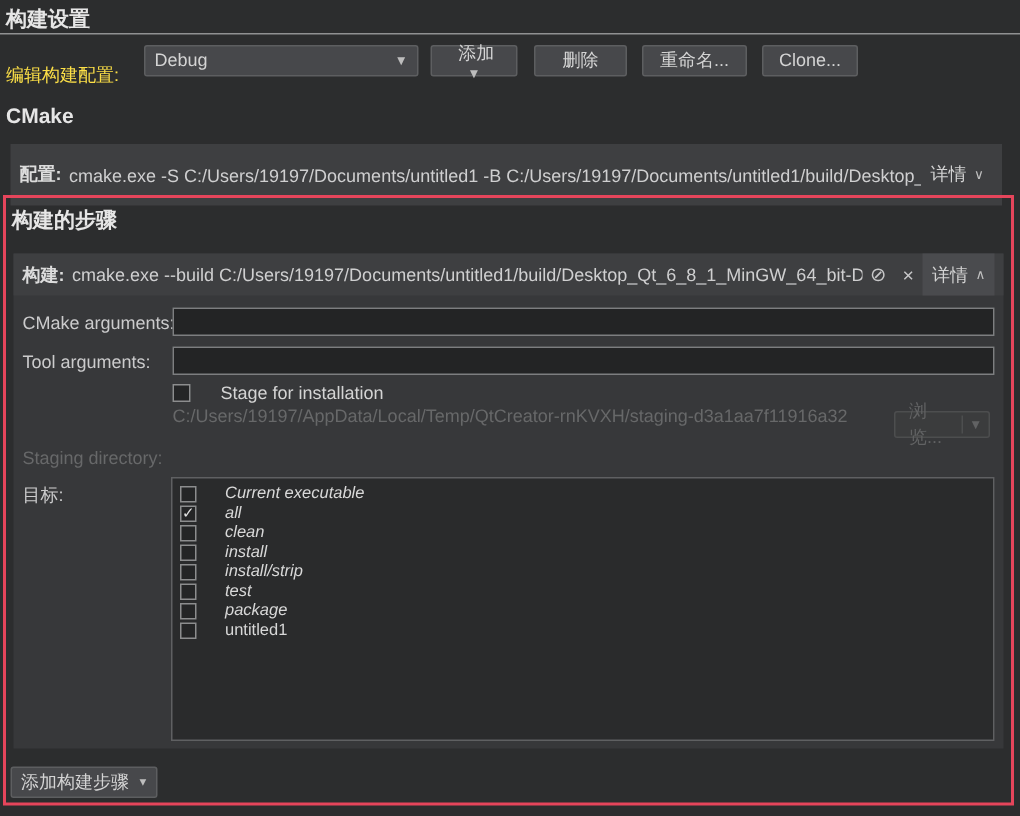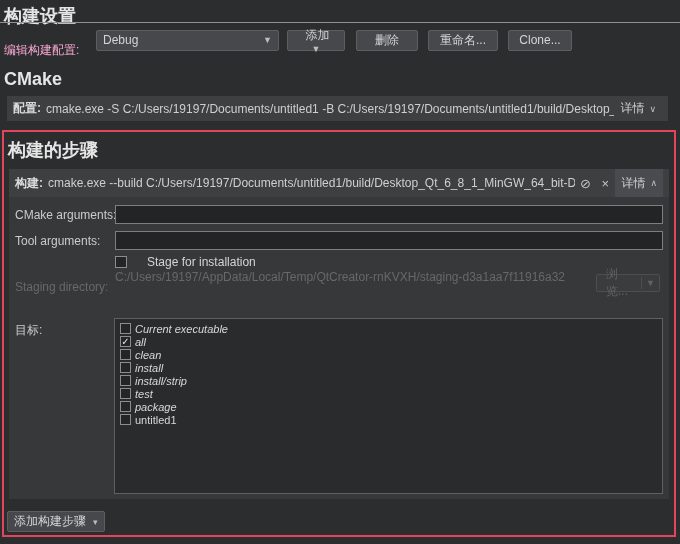--- a/index.html
+++ b/index.html
@@ -20,30 +20,30 @@
   *{box-sizing:border-box;margin:0;padding:0;}
   html,body{width:680px;height:544px;}
   body{
     background:var(--page-bg);
     font-family:"Liberation Sans","DejaVu Sans",sans-serif;
     font-size:12px;
     color:var(--text);
     position:relative;
     overflow:hidden;
   }
-  .h1{font-size:18px;font-weight:bold;color:#e6e6e6;}
+  .h1{font-size:14px;font-weight:bold;color:#e6e6e6;}
   .abs{position:absolute;}
 
   
   #page-title{left:4px;top:4px;}
   #title-rule{left:0;right:0;top:22px;height:1px;background:#909192;}
 
   
   #cfg-row{left:4px;top:29px;right:0;height:22px;display:flex;align-items:center;}
-  #cfg-label{color:#f9a8d4;margin-top:20px;}
+  #cfg-label{color:#fde047;margin-top:20px;}
   .combo{
     display:flex;align-items:center;
     background:var(--btn-bg);border:1px solid var(--btn-border);border-radius:2px;
     height:21px;padding:0 6px;color:var(--text);
   }
   #cfg-combo{position:absolute;left:92px;width:183px;}
   .combo .combo-text{flex:1;white-space:nowrap;overflow:hidden;}
   .combo-arrow{font-size:9px;color:#bdbdbd;margin-left:6px;}
   .btn{
     display:inline-flex;align-items:center;justify-content:center;
@@ -58,21 +58,21 @@
   #ren-btn{position:absolute;left:424px;width:70px;}
   #clone-btn{position:absolute;left:504px;width:64px;}
 
   
   #cmake-title{left:4px;top:69px;}
   .summary-row{
     background:var(--summary-bg);
     display:flex;align-items:center;
     padding:0 6px;
   }
-  #cmake-row{left:7px;right:12px;top:96px;height:25px;}
+  #cmake-row{left:7px;right:12px;top:96px;height:41px;}
   .sum-label{font-weight:bold;margin-right:5px;white-space:nowrap;color:#dcdcdc;}
   .sum-value{flex:1;white-space:nowrap;overflow:hidden;color:#cfcfd0;}
   .details-btn{display:flex;align-items:center;gap:5px;padding:0 6px;height:100%;color:#d2d2d2;cursor:default;}
   .chev{font-size:9px;color:#c0c0c0;}
 
   
   #steps-box{left:2px;top:130px;width:674px;height:407px;border:2px solid var(--accent);}
   #steps-title{left:4px;top:6px;}
   #step-panel{left:5px;right:5px;top:37px;height:330px;background:var(--panel-bg);}
   #step-summary{left:0;right:0;top:0;height:28px;}
@@ -84,37 +84,37 @@
     position:absolute;left:106px;right:6px;height:19px;
     background:var(--input-bg);border:1px solid var(--input-border);
     color:var(--text);font-family:inherit;font-size:12px;padding:0 3px;outline:none;
   }
   .cb{
     width:12px;height:12px;background:#242526;border:1px solid #8c8d8e;
     display:inline-flex;align-items:center;justify-content:center;
     font-size:10px;color:#e2e2e2;line-height:1;flex:none;
   }
   #stage-row{position:absolute;left:106px;top:86px;display:flex;align-items:center;gap:20px;}
-  #staging-label{top:111px;color:var(--text-disabled);}
+  #staging-label{top:129px;color:var(--text-disabled);}
   #staging-value{position:absolute;left:106px;top:101px;right:88px;color:var(--text-disabled);white-space:nowrap;overflow:hidden;}
   #browse-btn{
     position:absolute;right:9px;top:105px;width:64px;height:18px;padding:0;
     background:#3b3c3d;border-color:#4d4e4f;color:#616263;
   }
   #browse-btn .lbl{padding:0 5px 0 9px;}
   #browse-btn .sep{width:1px;height:12px;background:#4d4e4f;}
   #browse-btn .combo-arrow{color:#616263;margin:0 4px;}
 
   #targets-label{top:153px;}
   #targets-list{
     position:absolute;left:105px;right:6px;top:149px;height:176px;
     background:var(--list-bg);border:1px solid var(--list-border);
     padding:3px 2px;overflow:hidden;font-size:11px;
   }
-  .target-row{display:flex;align-items:center;gap:4px;height:13px;padding-left:3px;}
+  .target-row{display:flex;align-items:flex-end;gap:19px;height:13px;padding-left:3px;}
   .target-row .cb{width:11px;height:11px;}
   .target-label{color:#d8d8d8;white-space:nowrap;}
   .target-label.italic{font-style:italic;}
 
   #add-step-btn{position:absolute;left:3px;bottom:3px;height:21px;padding:0 6px;gap:5px;}
   #add-step-btn .combo-arrow{margin-left:2px;}
 </style>
 </head>
 <body>
 

